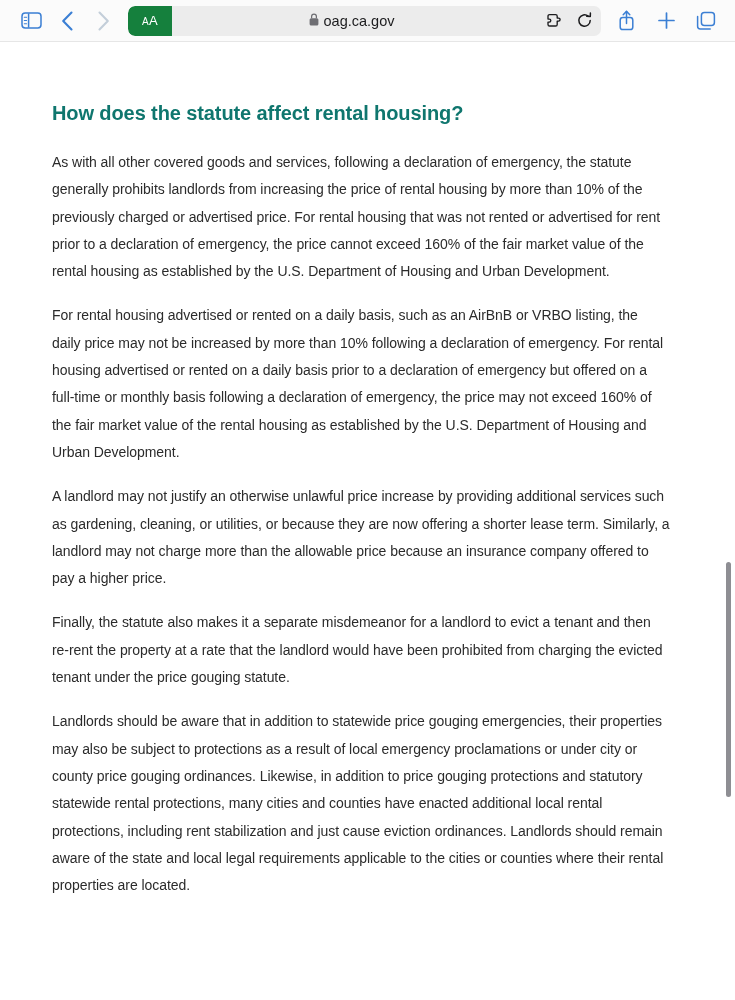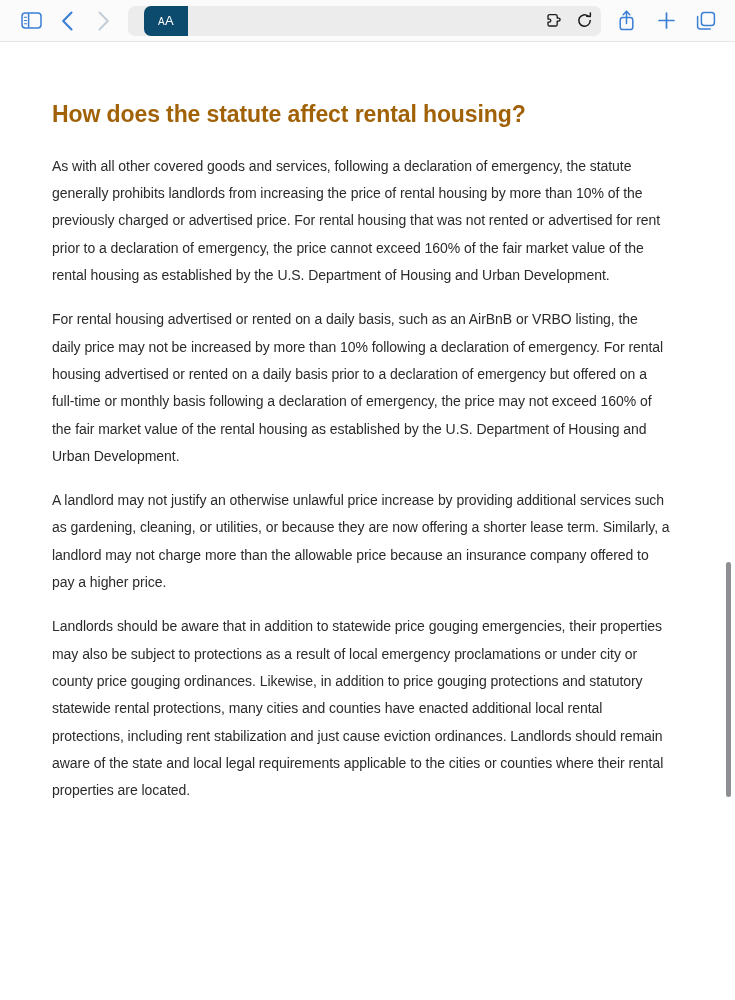--- a/index.html
+++ b/index.html
@@ -53,25 +53,25 @@
     margin: 0 8px;
     background: #ececec;
     border-radius: 7px;
     display: flex;
     align-items: center;
     overflow: hidden;
   }
 
   .aa-button {
     position: absolute;
-    left: 16px;
+    left: 0;
     top: 0;
     height: 30px;
     width: 44px;
-    background: #0c4a6e;
+    background: #15803d;
     border-radius: 7px 0 0 7px;
     display: flex;
     align-items: center;
     justify-content: center;
     cursor: pointer;
   }
   .aa-button .aa-text {
     color: #ffffff;
     font-size: 13px;
     letter-spacing: 0.3px;
@@ -128,23 +128,23 @@
     height: 958px;
     background: #ffffff;
     overflow: hidden;
   }
 
   .content {
     padding: 0 65px 0 52px;
   }
 
   .page-heading {
-    font-size: 23px;
+    font-size: 20px;
     font-weight: bold;
-    color: #a16207;
+    color: #0f766e;
     letter-spacing: -0.1px;
     margin-top: 58px;
     margin-bottom: 23px;
     line-height: 1.3;
   }
 
   .para {
     font-size: 14px;
     line-height: 27.3px;
     color: #2b2b2b;
@@ -200,20 +200,29 @@
   </div>
 
   <div class="addressbar">
 
     <div class="aa-button">
       <span class="aa-text">
         <span class="aa-small">A</span><span>A</span>
       </span>
     </div>
 
+    <div class="url-wrap">
+      <span class="lock-icon">
+        <svg width="10" height="13" viewBox="0 0 10 13" fill="none" aria-hidden="true">
+          <rect x="0.6" y="5.3" width="8.8" height="7.1" rx="1.5" fill="currentColor"></rect>
+          <path d="M2.6 5.3 V3.6 a2.4 2.4 0 0 1 4.8 0 V5.3" stroke="currentColor" stroke-width="1.25" fill="none"></path>
+        </svg>
+      </span>
+      <span class="url-text" title="oag.ca.gov">oag.ca.gov</span>
+    </div>
 
     <div class="addr-actions">
       <div class="mini-btn">
         <svg width="18" height="16" viewBox="0 0 18 16" fill="none" aria-hidden="true">
           <path d="M2 3.2 A1.6 1.6 0 0 1 3.6 1.6 H9.6 A1.6 1.6 0 0 1 11.2 3.2 V5.1
                    H12.6 a1.5 1.5 0 0 1 0 3 H11.2 V11.4 A1.6 1.6 0 0 1 9.6 13 H3.6
                    A1.6 1.6 0 0 1 2 11.4 V9.1 H3.3 a1.5 1.5 0 0 0 0-3 H2 Z" stroke="currentColor" stroke-width="1.35" stroke-linejoin="round" fill="none"></path>
         </svg>
       </div>
       <div class="mini-btn">
@@ -253,19 +262,20 @@
 
 <div class="page">
 
   <div class="content">
 
     <h1 class="page-heading">How does the statute affect rental housing?</h1>
 
     <p class="para">As with all other covered goods and services, following a declaration of emergency, the statute generally prohibits landlords from increasing the price of rental housing by more than 10% of the previously charged or advertised price. For rental housing that was not rented or advertised for rent prior to a declaration of emergency, the price cannot exceed 160% of the fair market value of the rental housing as established by the U.S. Department of Housing and Urban Development.</p>
     <p class="para">For rental housing advertised or rented on a daily basis, such as an AirBnB or VRBO listing, the daily price may not be increased by more than 10% following a declaration of emergency. For rental housing advertised or rented on a daily basis prior to a declaration of emergency but offered on a full-time or monthly basis following a declaration of emergency, the price may not exceed 160% of the fair market value of the rental housing as established by the U.S. Department of Housing and Urban Development.</p>
     <p class="para">A landlord may not justify an otherwise unlawful price increase by providing additional services such as gardening, cleaning, or utilities, or because they are now offering a shorter lease term. Similarly, a landlord may not charge more than the allowable price because an insurance company offered to pay a higher price.</p>
+    <p class="para">Finally, the statute also makes it a separate misdemeanor for a landlord to evict a tenant and then re-rent the property at a rate that the landlord would have been prohibited from charging the evicted tenant under the price gouging statute.</p>
     <p class="para">Landlords should be aware that in addition to statewide price gouging emergencies, their properties may also be subject to protections as a result of local emergency proclamations or under city or county price gouging ordinances. Likewise, in addition to price gouging protections and statutory statewide rental protections, many cities and counties have enacted additional local rental protections, including rent stabilization and just cause eviction ordinances. Landlords should remain aware of the state and local legal requirements applicable to the cities or counties where their rental properties are located.</p>
   </div>
 
   <div class="scrollbar-track">
     <div class="scrollbar-thumb" style="top: 520px; height: 235px;"></div>
   </div>
 </div>
 
 </body></html>

